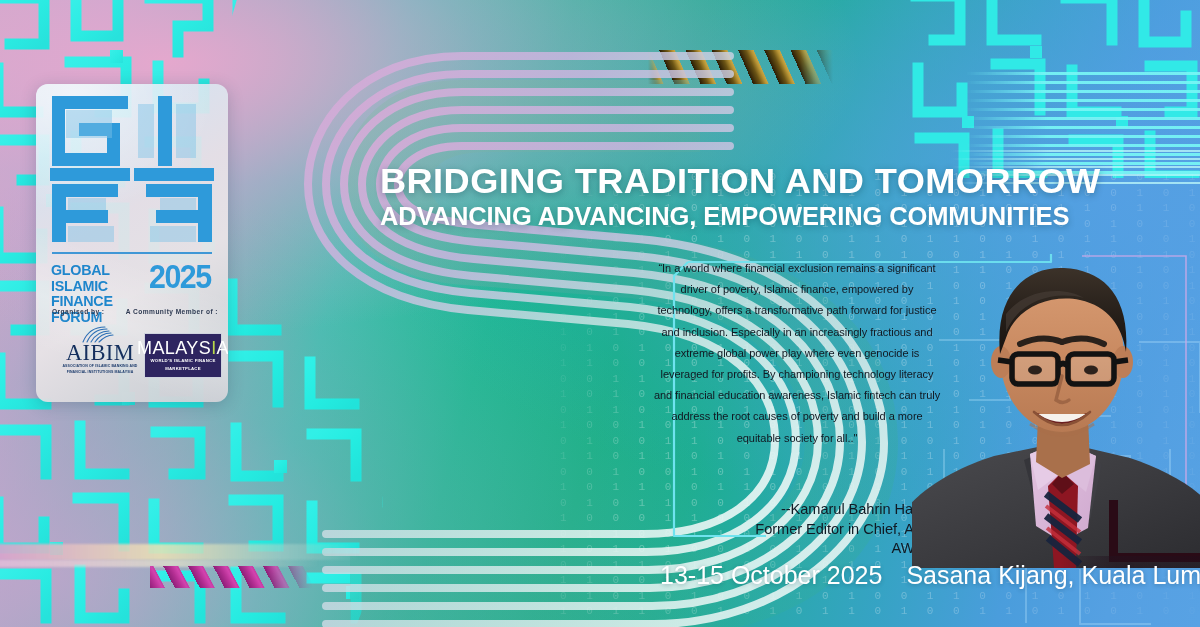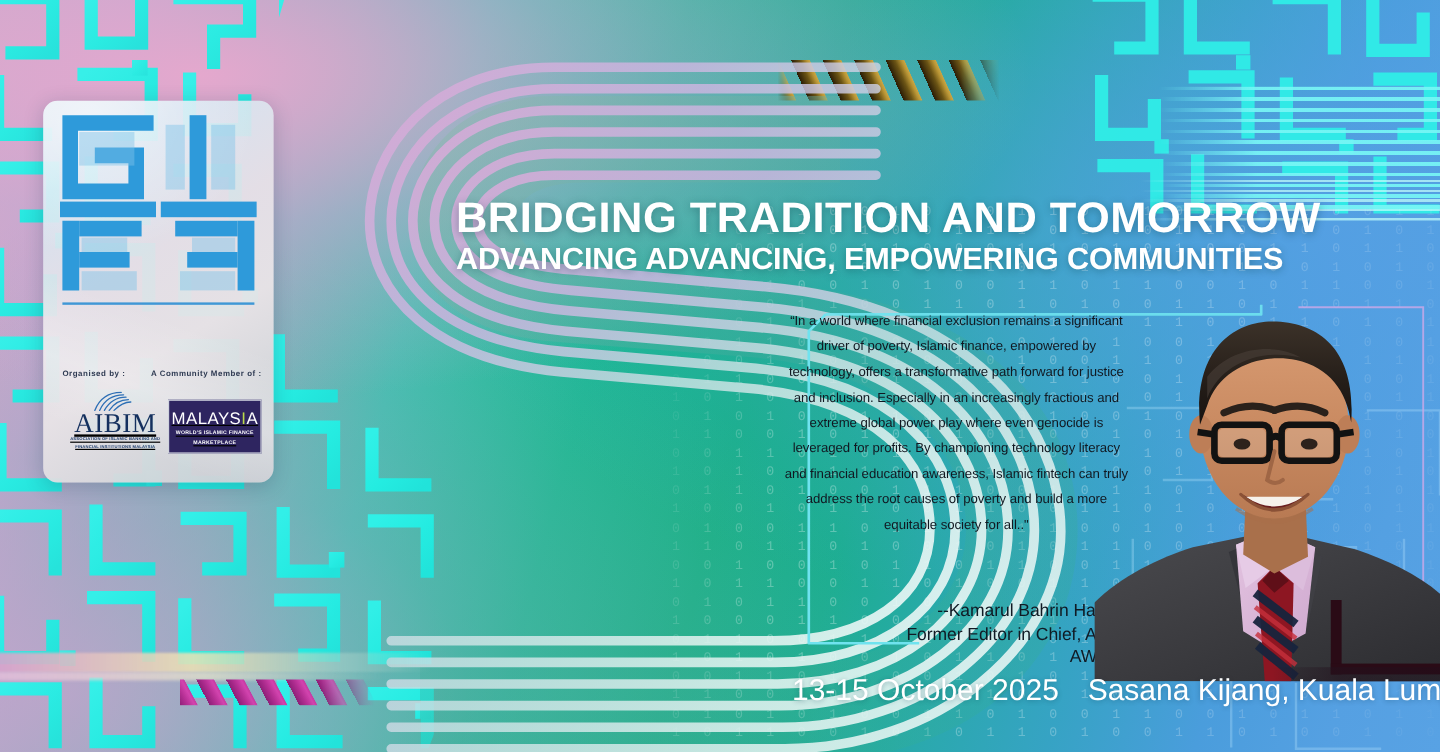--- a/index.html
+++ b/index.html
@@ -188,44 +188,43 @@
     position:absolute; left:10px; top:224px; width:178px;
     display:flex; justify-content:space-between; padding:0 6px;
   }
   .org-row span {
     font-size:6.6px; font-weight:700; color:#2e3a52;
     letter-spacing:.45px;
   }
 
   .logo-badges {
     position:absolute; left:10px; top:240px; width:178px; height:62px;
-    display:flex; align-items:flex-start; justify-content:center;
+    display:flex; align-items:flex-start; justify-content:flex-end;
     padding:0 2px;
-    text-decoration:underline;
   }
   .aibim { width:88px; text-align:center; position:relative; padding-top:2px; }
   .aibim .swirl { height:17px; position:relative; }
   .aibim .swirl svg { width:42px; height:17px; display:block; margin:0 auto; }
   .aibim .word {
     font-family:"Liberation Serif", serif;
     font-size:22.5px; font-weight:400; color:#14305e;
     letter-spacing:.4px; line-height:21px; margin-top:-1px;
   }
   .aibim .sub {
     font-size:3.5px; font-weight:700; color:#1b3a6b;
     line-height:4.6px; letter-spacing:.12px; margin-top:1px;
   }
   .mybadge {
     width:78px; height:45px; margin-top:9px;
     background:#2e2560; border:1px solid #cfd3de;
     display:flex; flex-direction:column; align-items:center; justify-content:center;
   }
   .mybadge .my {
     font-family:"Liberation Sans", sans-serif;
-    color:#fff; font-size:14px; font-weight:400; letter-spacing:.4px;
+    color:#fff; font-size:18px; font-weight:400; letter-spacing:.4px;
     line-height:16px;
   }
   .mybadge .my i { font-style:normal; color:#b9d94a; }
   .mybadge .mysub {
     color:#fff; font-size:4.3px; font-weight:700; line-height:5.6px;
     letter-spacing:.25px; text-align:center; margin-top:2px;
   }
 
   
   .headline {
@@ -553,20 +552,27 @@
           <rect x="18" y="106" width="38" height="12"></rect>
           <rect x="110" y="106" width="36" height="12"></rect>
           <rect x="18" y="134" width="46" height="16"></rect>
           <rect x="100" y="134" width="46" height="16"></rect>
         </g>
       </svg>
     </div>
 
     <div class="logo-rule"></div>
 
+    <div class="logo-title">
+      <div class="words">
+        <div>GLOBAL ISLAMIC</div>
+        <div>FINANCE FORUM</div>
+      </div>
+      <div class="year">2025</div>
+    </div>
 
     <div class="org-row">
       <span>Organised by :</span>
       <span>A Community Member of :</span>
     </div>
 
     <div class="logo-badges">
       <div class="aibim">
         <div class="swirl">
           <svg viewBox="0 0 42 17">

